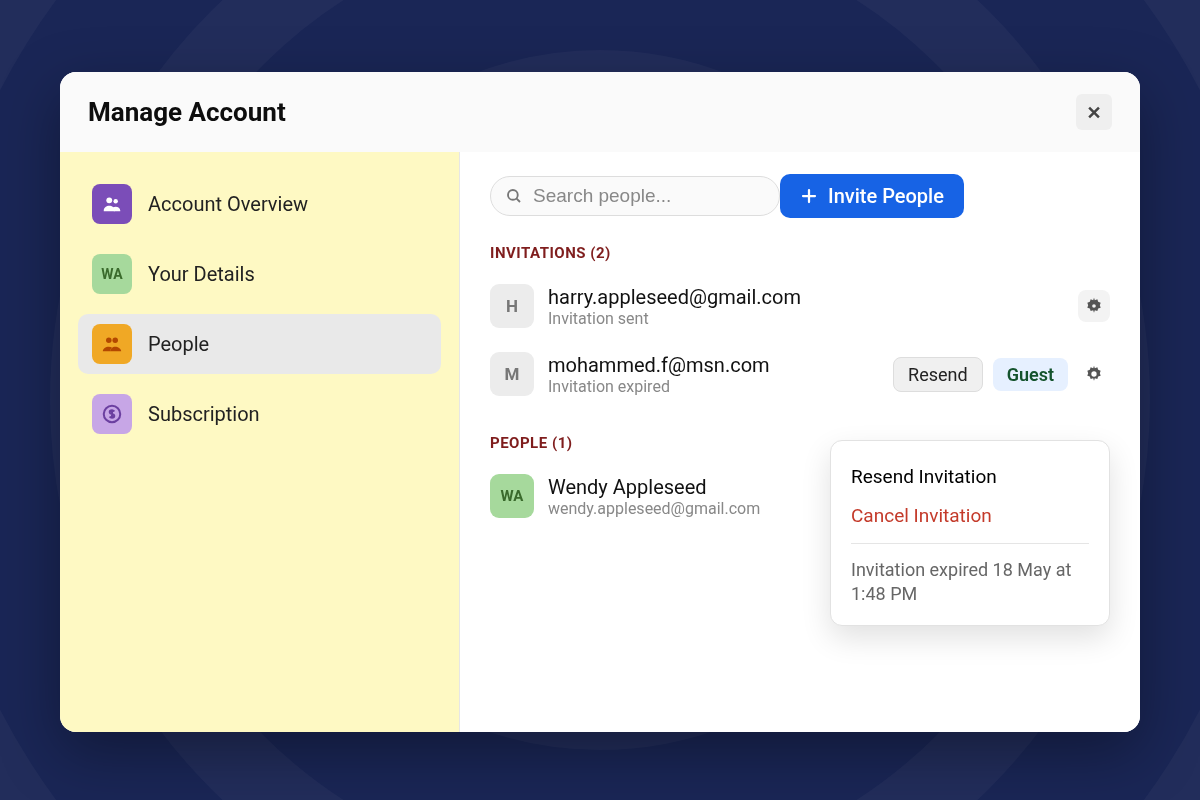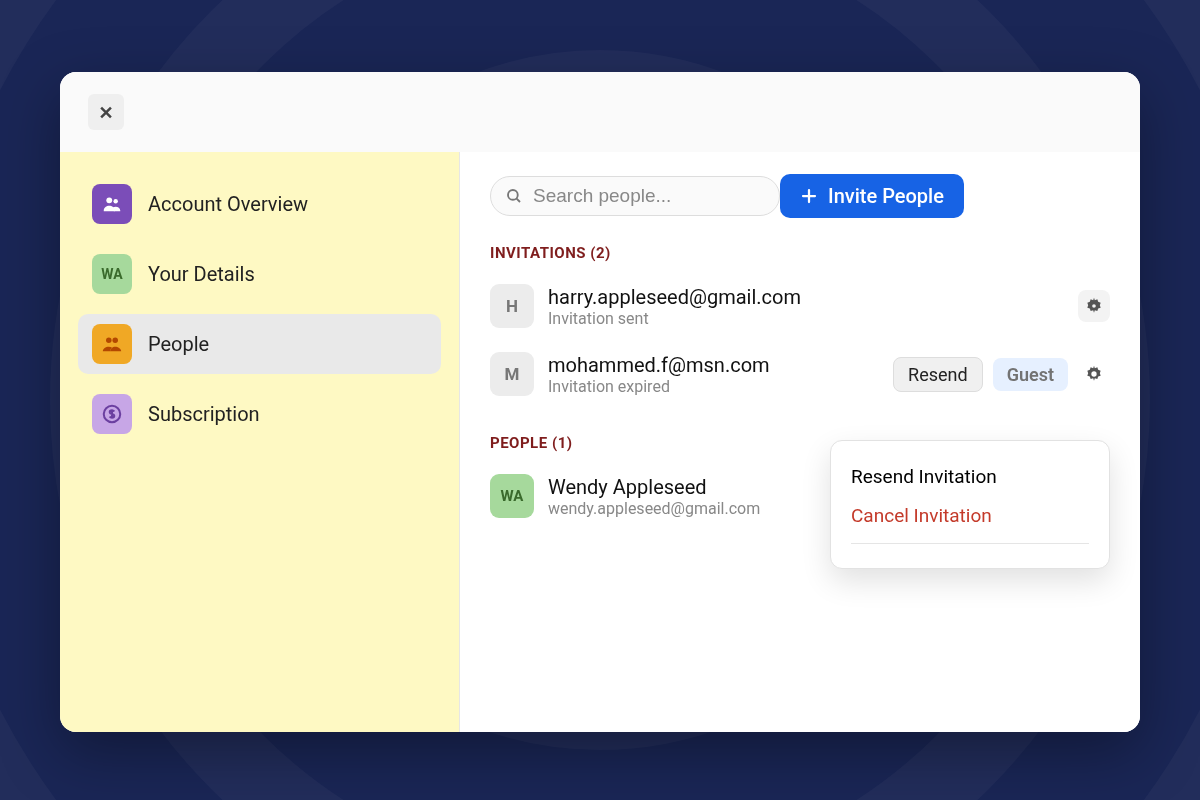--- a/index.html
+++ b/index.html
@@ -137,21 +137,21 @@
 .row-primary { font-size: 20px; color: #111; white-space: nowrap; overflow: hidden; text-overflow: ellipsis; }
 .row-secondary { font-size: 16px; color: #888; white-space: nowrap; overflow: hidden; text-overflow: ellipsis; }
 .row-actions { display: flex; align-items: center; gap: 10px; }
 .pill {
   padding: 6px 14px;
   border-radius: 8px;
   font-size: 18px;
   cursor: pointer;
 }
 .pill.resend { background: #f0f0f0; color: #222; border: 1px solid #ddd; }
-.pill.guest { background: #e6f0ff; color: #737373; font-weight: 600; border-radius: 8px; }
+.pill.guest { background: #e6f0ff; color: #14532d; font-weight: 600; border-radius: 8px; }
 .gear-btn {
   width: 32px; height: 32px;
   border-radius: 8px;
   display: flex; align-items: center; justify-content: center;
   color: #555; cursor: pointer;
   background: #f3f3f3;
 }
 .gear-btn.plain { background: transparent; }
 
 .dropdown {
@@ -182,20 +182,21 @@
 <body>
 
 <div class="bg-circles">
   <div class="c c1"></div>
     <div class="c c2"></div>
     <div class="c c3"></div>
 </div>
 
 <div class="modal">
   <div class="modal-header">
+    <div class="modal-title">Manage Account</div>
     <div class="close-btn">
       <span>✕</span>
     </div>
   </div>
 
   <div class="modal-body">
 
     <div class="sidebar">
 
       <div class="nav-item">
@@ -309,17 +310,18 @@
         <div class="row-text" style="max-width:260px">
           <div class="row-primary">Wendy Appleseed</div>
           <div class="row-secondary">wendy.appleseed@gmail.com</div>
         </div>
       </div>
 
       <div class="dropdown">
         <div class="dd-item">Resend Invitation</div>
         <div class="dd-item danger">Cancel Invitation</div>
         <div class="dd-divider"></div>
+        <div class="dd-info">Invitation expired 18 May at 1:48 PM</div>
       </div>
 
     </div>
   </div>
 </div>
 
 </body></html>

